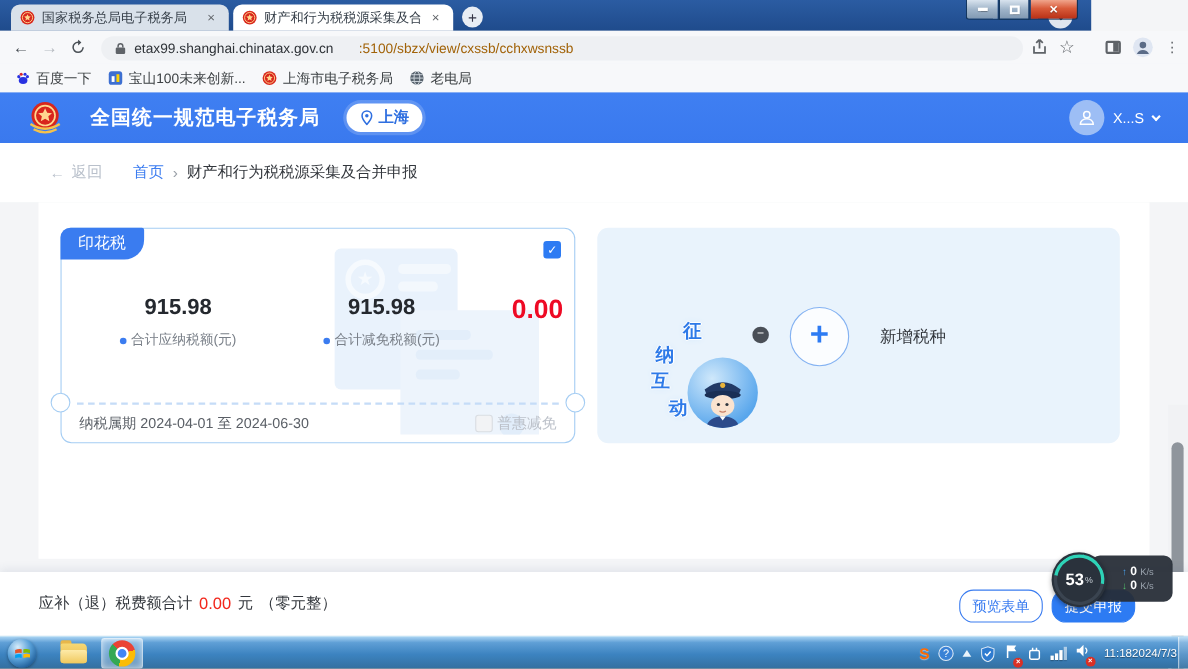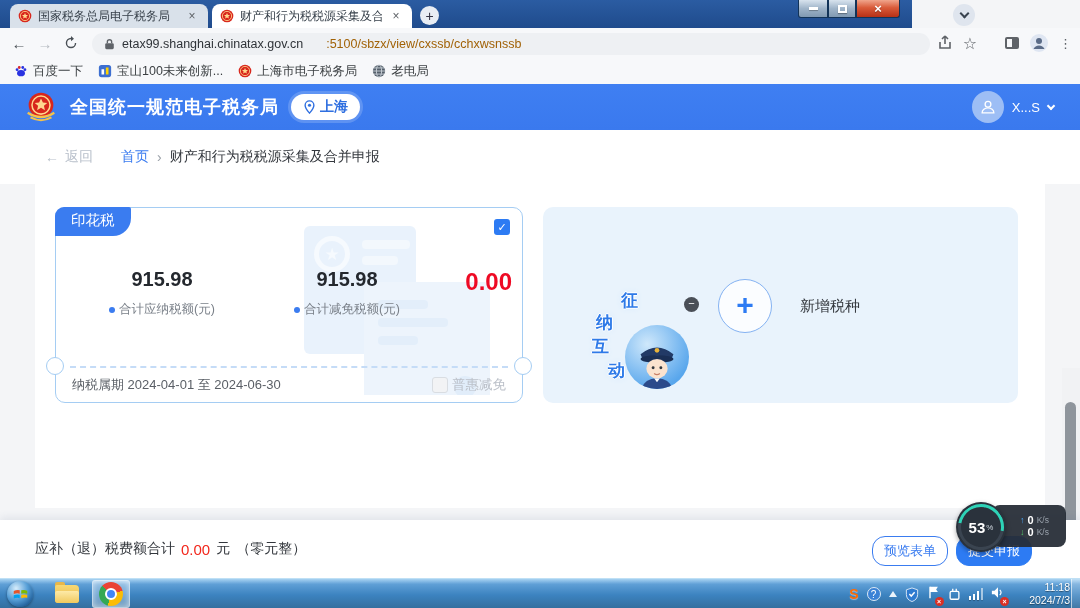--- a/index.html
+++ b/index.html
@@ -1,21 +1,21 @@
 <!DOCTYPE html>
 <html><head>
 <meta charset="utf-8">
 <style>
   html,body{margin:0;padding:0;background:#222;}
   *{box-sizing:border-box;}
   #screen{position:relative;width:1080px;height:608px;overflow:hidden;
     font-family:"Liberation Sans","DejaVu Sans",sans-serif;background:#f4f5f7;}
 
   
-  .titlebar{position:absolute;left:0;top:0;width:912px;height:28px;
+  .titlebar{position:absolute;left:0;top:0;width:992px;height:28px;
     background:linear-gradient(#2b5ca2,#1f4b8c);}
   .tab{position:absolute;top:4px;height:24px;border-radius:8px 8px 0 0;
     display:flex;align-items:center;padding:0 8px;font-size:12px;color:#37404a;}
   .tab .t-title{flex:1;white-space:nowrap;overflow:hidden;margin:0 6px 0 6px;}
   .tab .t-close{width:16px;height:16px;border-radius:50%;display:flex;align-items:center;
     justify-content:center;font-size:12px;color:#5f6368;}
   .tab.inactive{left:10px;width:198px;background:#d9e1ea;}
   .tab.active{left:212px;width:200px;background:#ffffff;}
   .newtab{position:absolute;left:420px;top:6px;width:19px;height:19px;border-radius:50%;
     background:#e8edf4;color:#334;display:flex;align-items:center;justify-content:center;
@@ -49,21 +49,21 @@
   .sidepanel-ico::after{content:'';position:absolute;right:0;top:0;bottom:0;width:5px;background:#5f6368;}
   .kebab{color:#5f6368;font-size:13px;letter-spacing:0;}
 
   .bookmarks{position:absolute;left:0;top:58px;width:1080px;height:26px;background:#f7f8fa;
     display:flex;align-items:center;gap:15px;padding:0 14px;font-size:12.5px;color:#3c4043;}
   .bm{display:flex;align-items:center;gap:5px;}
   .bm-ico{width:14px;height:14px;display:inline-flex;}
 
   
   .app-header{position:absolute;left:0;top:84px;width:1080px;height:46px;
-    background:linear-gradient(#3f7ff2,#3a79ee);display:flex;align-items:center;}
+    background:linear-gradient(#3f7ff2,#3a79ee);display:flex;align-items:center;gap:12px;}
   .app-title{color:#fff;font-size:18px;font-weight:bold;letter-spacing:1px;margin-left:10px;}
   .loc-pill{margin-left:12px;height:26px;border-radius:14px;background:#fff;display:flex;
     align-items:center;gap:4px;padding:0 12px;color:#2f6fe0;font-size:14px;font-weight:bold;
     box-shadow:0 0 0 3px rgba(255,255,255,.18);}
   .hdr-user{position:absolute;right:26px;top:0;height:46px;display:flex;align-items:center;gap:8px;}
   .avatar{width:32px;height:32px;border-radius:50%;background:#9dbef5;display:flex;
     align-items:center;justify-content:center;}
   .hdr-name{color:#fff;font-size:13px;}
   .chev.white{border-color:#fff;width:6px;height:6px;}
 
@@ -183,22 +183,22 @@
   .tray{position:absolute;right:10px;top:0;height:30px;display:flex;align-items:center;gap:8px;}
   .sogou{color:#ff6a00;font-weight:bold;font-size:14px;text-shadow:0 1px 1px rgba(255,255,255,.5);}
   .helpdot{width:14px;height:14px;border-radius:50%;background:#3b82d6;color:#fff;font-size:10px;
     display:flex;align-items:center;justify-content:center;border:1px solid #dce9f5;}
   .tri-up{width:0;height:0;border-left:4px solid transparent;border-right:4px solid transparent;
     border-bottom:6px solid #eaf4fb;}
   .sigbars{display:flex;align-items:flex-end;gap:1.5px;height:12px;}
   .sigbars i{display:block;width:2.5px;background:#fff;box-shadow:0 1px 1px rgba(0,0,0,.3);}
   .badge-x{position:absolute;right:-4px;bottom:-3px;width:9px;height:9px;border-radius:50%;background:#d93025;
     color:#fff;font-size:7px;line-height:9px;text-align:center;font-weight:bold;}
-  .clock{display:flex;flex-direction:column;align-items:flex-end;color:#fff;font-size:10.5px;
-    line-height:13px;text-shadow:0 1px 1px rgba(0,0,0,.45);margin-left:16px;}
+  .clock{display:flex;flex-direction:row;align-items:flex-end;color:#fff;font-size:10.5px;
+    line-height:13px;text-shadow:0 1px 1px rgba(0,0,0,.45);margin-left:4px;}
   .showdesk{position:absolute;right:0;top:0;width:9px;height:30px;border-left:1px solid rgba(255,255,255,.6);
     background:linear-gradient(rgba(255,255,255,.28),rgba(255,255,255,.06));}
   .relpos{position:relative;}
 </style>
 </head>
 <body>
 
 <div id="screen">
 
   <div class="titlebar">

